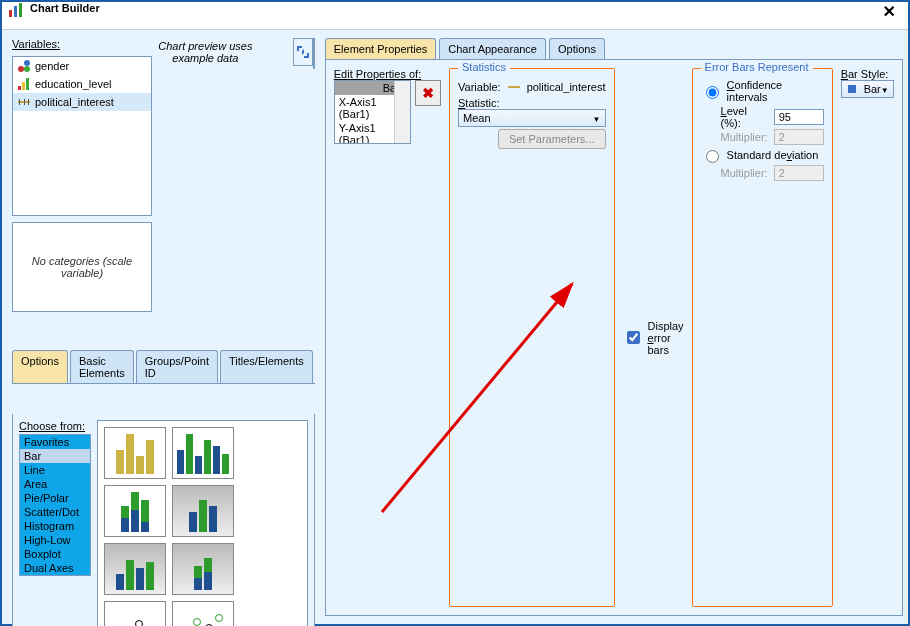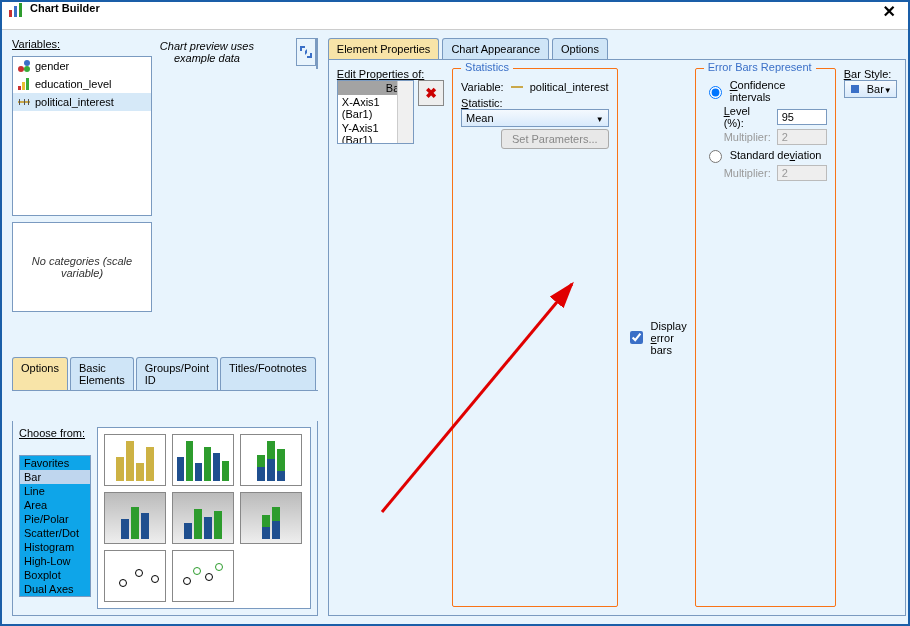--- a/index.html
+++ b/index.html
@@ -22,21 +22,21 @@
   .nocat { border: 1px solid #7a9ac0; background: #fff; height: 90px; display: flex; align-items: center; justify-content: center; text-align: center; padding: 4px; font-style: italic; color: #333; }
   .preview-col { flex: 1; display: flex; }
   .preview-title { text-align: center; font-style: italic; margin-bottom: 3px; display:flex; align-items:center; justify-content:center; gap:40px;}
   .swap-btn { width: 28px; height: 28px; border: 1px solid #7a9ac0; background: #e8f4fd; display: flex; align-items: center; justify-content: center; }
   .canvas { border: 1px solid #7a9ac0; background: #fff; flex: 1; position: relative; overflow: hidden; }
   
   .tabs { margin-top: 8px; display:flex; border-bottom:1px solid #7a9ac0;}
   .tab { padding: 4px 8px; background: #cfe5f7; border:1px solid #7a9ac0; border-bottom:none; margin-right:2px; border-radius:3px 3px 0 0; cursor:pointer;}
   .tab.active { background: #f8e4a8; }
   .gallery-area { border:1px solid #7a9ac0; border-top:none; padding:6px; background:#e8f4fd; flex:0 0 170px; display:flex; gap:6px;}
-  .choose-label { text-decoration: underline; margin-bottom:16px; }
+  .choose-label { text-decoration: underline; margin-bottom:2px; }
   .chart-type-list { width:72px; border:1px solid #7a9ac0; background:#0ea5e9; }
   .ct-item { padding:1px 4px; cursor:default;}
   .ct-item.sel { background:#bfd6ee;}
   .thumbs { flex:1; border:1px solid #7a9ac0; background:#fff; padding:6px; display:flex; flex-wrap:wrap; gap:6px; align-content:flex-start;}
   .thumb { width:62px; height:52px; border:1px solid #888; background:#fff; display:flex; align-items:flex-end; justify-content:center; padding:4px; gap:2px; position:relative;}
   .thumb-bar { width:8px; background:#1f4f8f;}
   .thumb-bar.g { background:#2d9c2d;}
   .thumb-3d { background: linear-gradient(#bbb,#eee);}
   .thumb-dot { width:8px;height:8px; border:1px solid #000; border-radius:50%; position:absolute;}
   
@@ -146,21 +146,21 @@
 
             
           </div>
         </div>
       </div>
 
       <div class="tabs">
         <div class="tab active">Options</div>
         <div class="tab">Basic Elements</div>
         <div class="tab">Groups/Point ID</div>
-        <div class="tab">Titles/Footnotes</div>
+        <div class="tab">Titles/Elements</div>
       </div>
       <div class="gallery-area">
         <div style="display:flex; flex-direction:column;">
           <span class="choose-label">Choose from:</span>
           <div class="chart-type-list">
             <div class="ct-item">Favorites</div>
             <div class="ct-item sel">Bar</div>
             <div class="ct-item">Line</div>
             <div class="ct-item">Area</div>
             <div class="ct-item">Pie/Polar</div>

